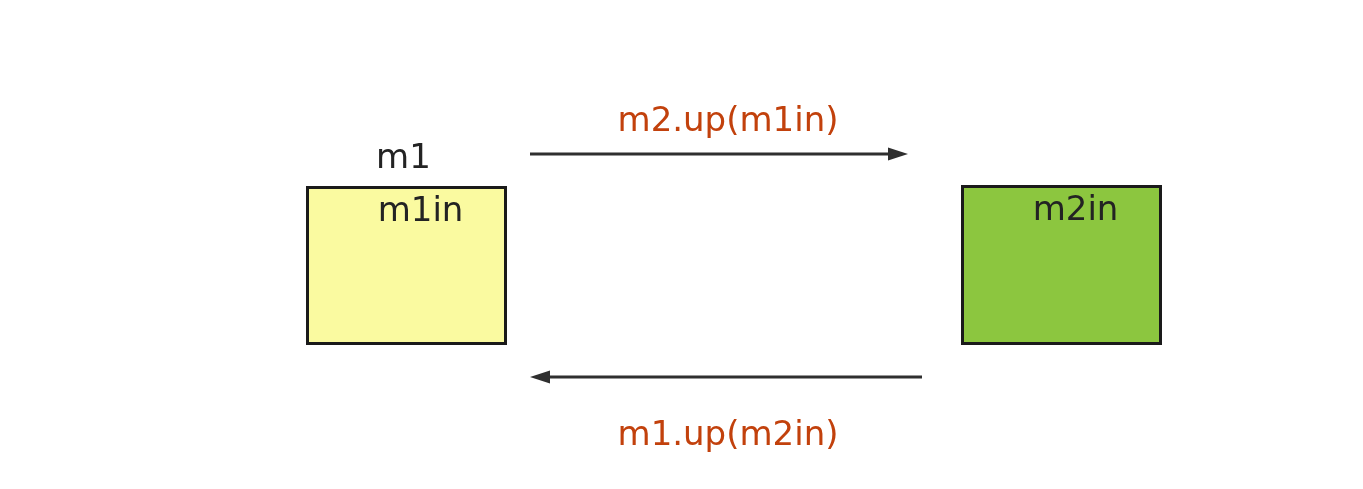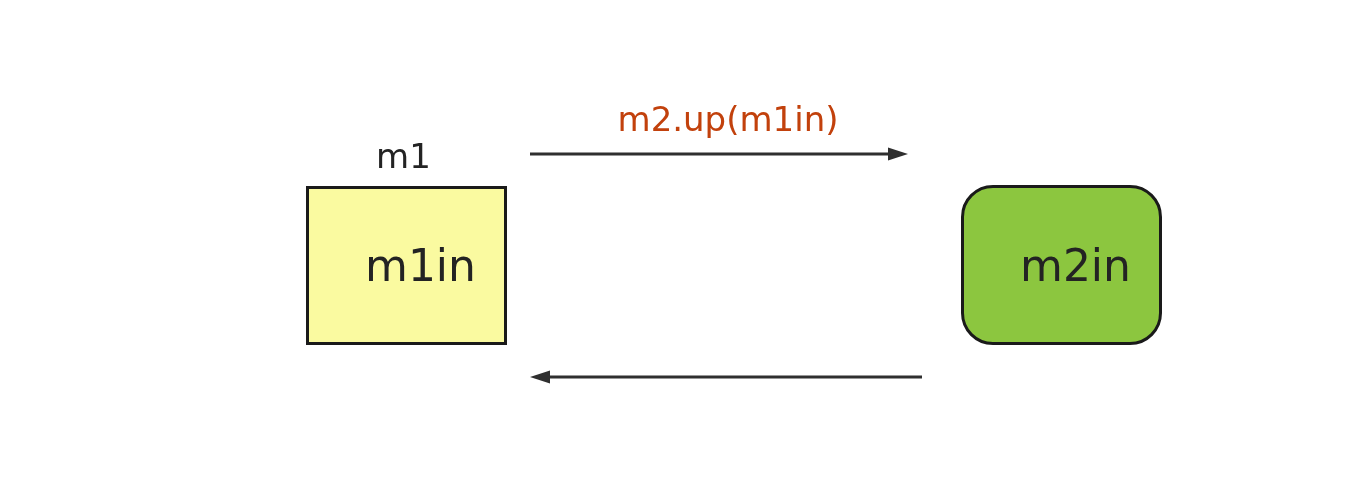--- a/index.html
+++ b/index.html
@@ -20,23 +20,22 @@
     left: 0;
     top: 0;
     width: 1363px;
     height: 489px;
   }
   .node {
     position: absolute;
     box-sizing: border-box;
     border: 3px solid #1a1a1a;
     display: flex;
-    align-items: center;
     justify-content: center;
-    font-size: 44px;
+    font-size: 34px;
     color: #232323;
   }
   .node-m1 {
     left: 306px;
     top: 186px;
     width: 201px;
     height: 159px;
   }
   .node-m2 {
     left: 961px;
@@ -88,20 +87,21 @@
     </g>
   </svg>
 
   <div class="node-title title-m1">m1</div>
 
 
   <div class="node node-m1" style="background-color: rgb(250, 250, 160); border-color: rgb(26, 26, 26);">
     <span class="node-label">m1in</span>
   </div>
 
-  <div class="node node-m2" style="background-color: rgb(140, 198, 63); border-color: rgb(26, 26, 26); border-radius: 32px;">
+  <div class="node node-m2" style="background-color: rgb(140, 198, 63); border-color: rgb(26, 26, 26);">
     <span class="node-label">m2in</span>
   </div>
 
   <div class="edge-label edge-label-top">m2.up(m1in)</div>
 
+  <div class="edge-label edge-label-bottom">m1.up(m2in)</div>
 
 </div>
 
 </body></html>

